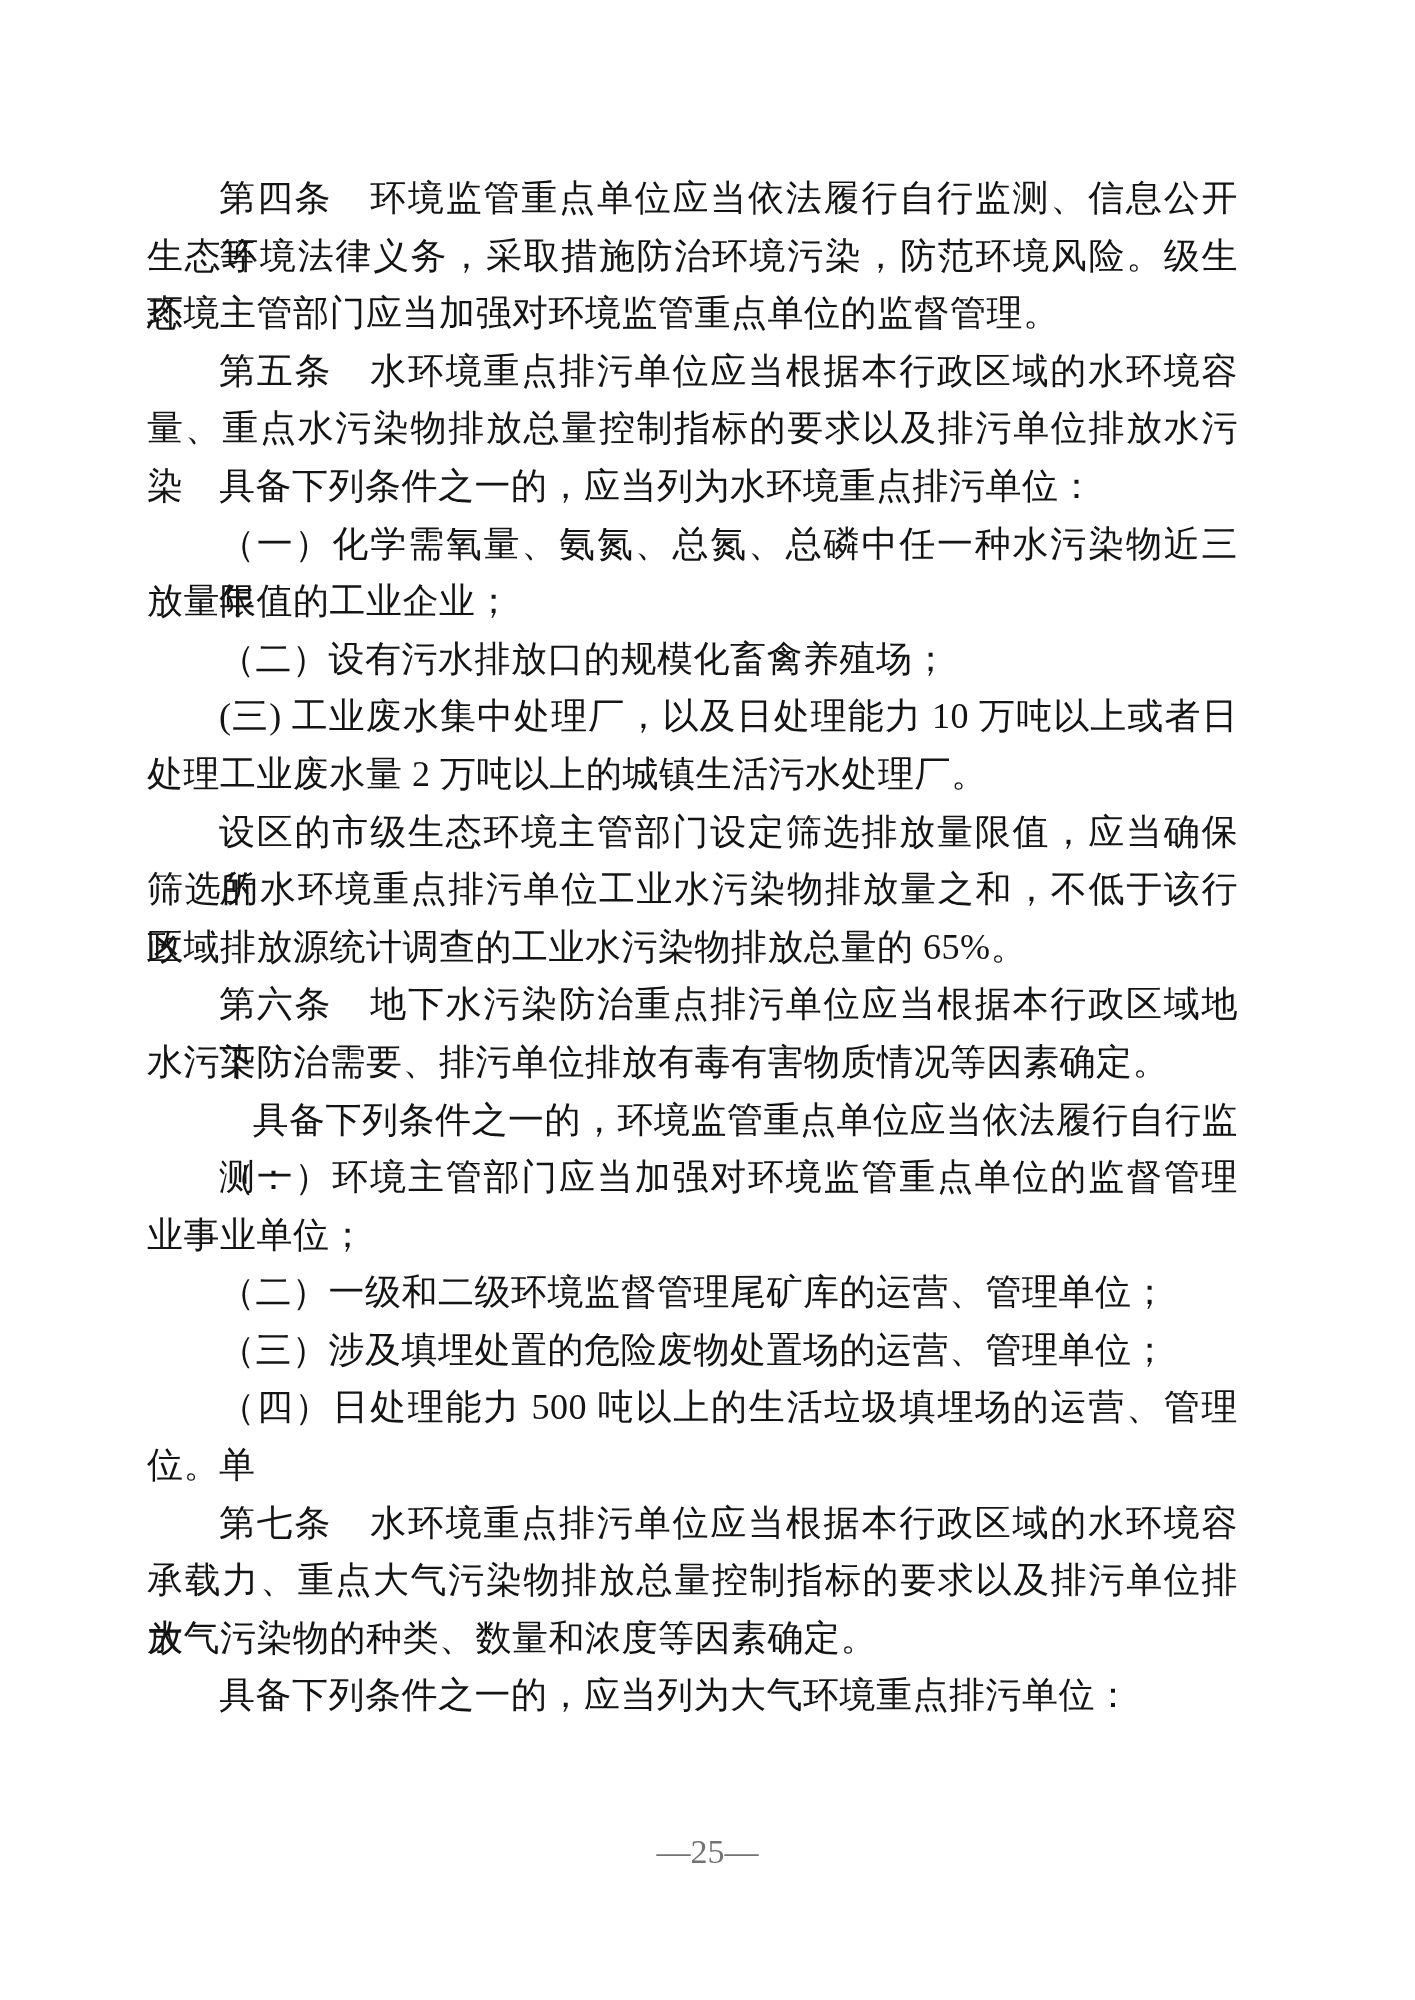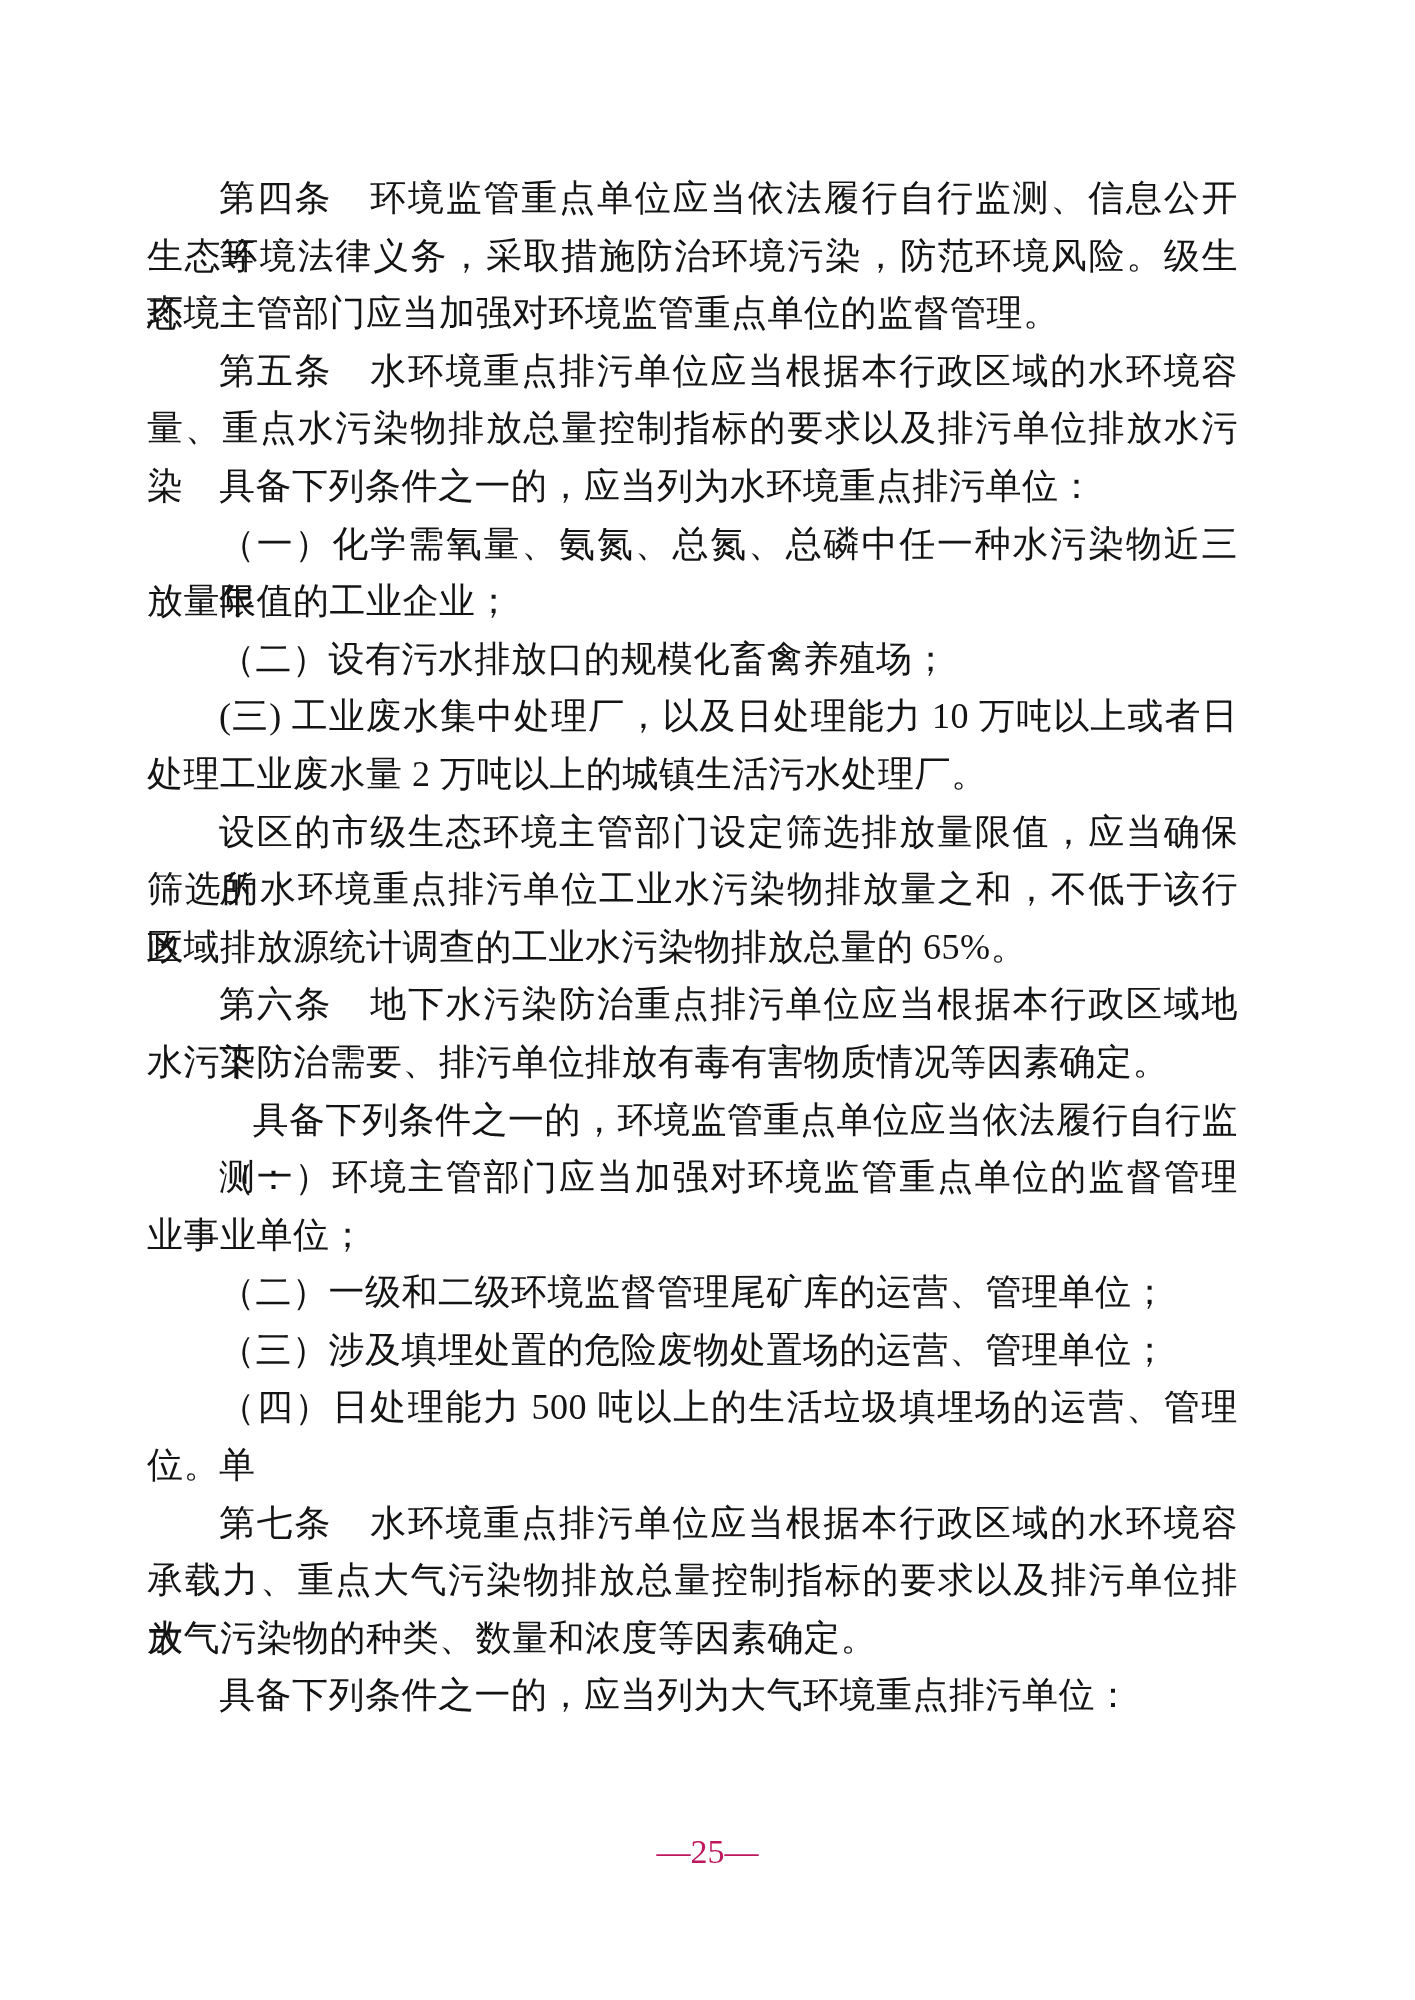--- a/index.html
+++ b/index.html
@@ -38,21 +38,21 @@
     text-align-last: left;
   }
   .footer {
     position: absolute;
     left: 0;
     right: 0;
     top: 1832px;
     text-align: center;
     font-size: 34px;
     line-height: 40px;
-    color: #be185d;
+    color: #737373;
   }
 </style>
 </head>
 <body>
 
 <div class="page">
   <div class="content">
       <div class="line indent">第四条　环境监管重点单位应当依法履行自行监测、信息公开等</div>
       <div class="line">生态环境法律义务，采取措施防治环境污染，防范环境风险。级生态</div>
       <div class="line no-just">环境主管部门应当加强对环境监管重点单位的监督管理。</div>

